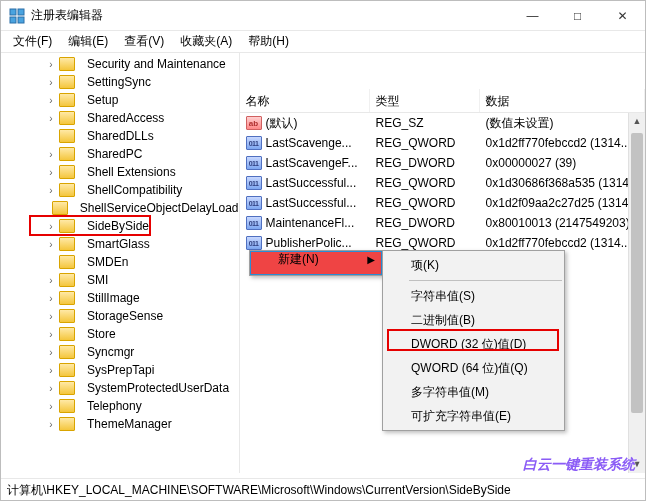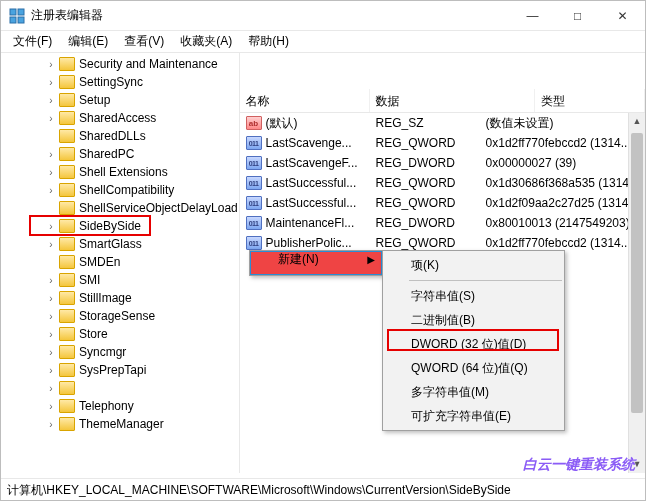--- a/index.html
+++ b/index.html
@@ -13,21 +13,21 @@
 
 .menubar { height: 22px; display: flex; align-items: center; padding-left: 6px; gap: 4px; border-bottom: 1px solid #e8e8e8; }
 .menubar span { padding: 2px 6px; }
 
 .content { display: flex; height: 420px; }
 
 .tree { width: 247px; overflow: hidden; padding-top: 2px; border-right: 1px solid #e8e8e8; }
 .tree-row { display: flex; align-items: center; height: 18px; padding-left: 44px; white-space: nowrap; }
 .tree-row .expander { width: 12px; text-align: center; color: #666; font-size: 10px; margin-right: 2px; }
 .tree-row .folder { width: 16px; height: 14px; background: linear-gradient(#ffe9a6,#f4c63d); border: 1px solid #d9a400; border-radius: 1px; margin-right: 4px; flex-shrink: 0; }
-.tree-row .label { white-space: nowrap; }
+.tree-row .label { white-space: nowrap; margin-left: 8px; }
 .tree-row.highlight { position: relative; }
 .tree-row.highlight .redbox { position: absolute; left: 28px; top: -2px; width: 122px; height: 21px; border: 2px solid #e60000; pointer-events: none; }
 
 .listview { flex: 1; position: relative; margin-top: 36px; }
 .list-header { display: flex; height: 24px; border-bottom: 1px solid #e8e8e8; }
 .list-header .col { padding: 4px 6px; border-right: 1px solid #f0f0f0; font-weight: normal; }
 .col-name { width: 130px; }
 .col-type { width: 110px; }
 .col-data { flex: 1; }
 .list-body .row { display: flex; align-items: center; height: 20px; }
@@ -173,38 +173,39 @@
         <span class="label">Syncmgr</span>
       </div>
       <div class="tree-row">
         <span class="expander">›</span>
         <span class="folder"></span>
         <span class="label">SysPrepTapi</span>
       </div>
       <div class="tree-row">
         <span class="expander">›</span>
         <span class="folder"></span>
+        <span class="label">SystemProtectedUserData</span>
       </div>
       <div class="tree-row">
         <span class="expander">›</span>
         <span class="folder"></span>
         <span class="label">Telephony</span>
       </div>
       <div class="tree-row">
         <span class="expander">›</span>
         <span class="folder"></span>
         <span class="label">ThemeManager</span>
       </div>
     </div>
 
   <div class="listview">
     <div class="list-header">
       <div class="col col-name">名称</div>
+      <div class="col col-type">类型</div>
       <div class="col col-data">数据</div>
-      <div class="col col-type">类型</div>
     </div>
     <div class="list-body" id="listbody">
         <div class="row">
           <div class="cell col-name">
             <span class="val-icon str"></span>
             <span>(默认)</span>
           </div>
           <div class="cell col-type">REG_SZ</div>
           <div class="cell col-data">(数值未设置)</div>
         </div>

